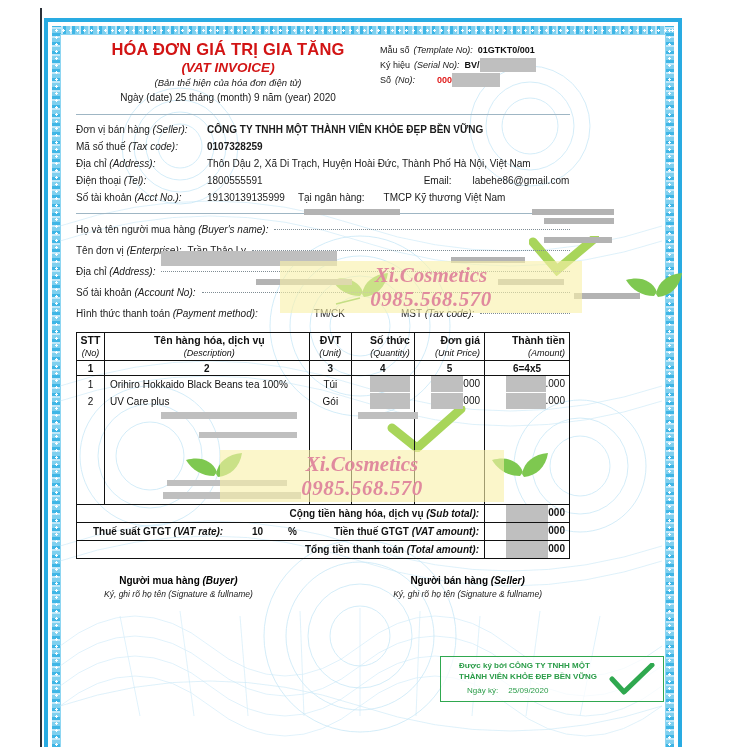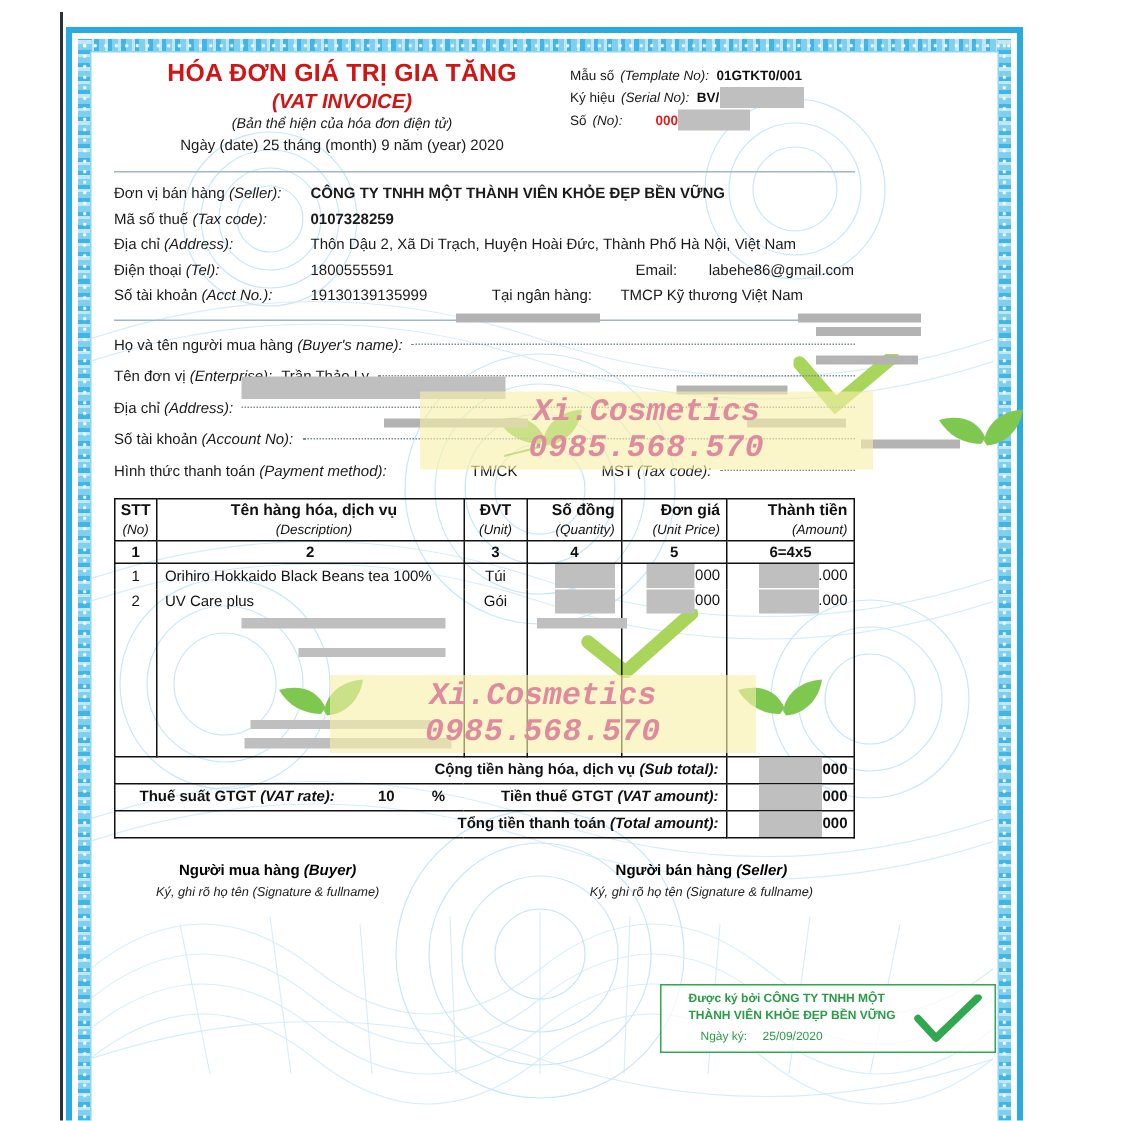--- a/index.html
+++ b/index.html
@@ -168,21 +168,21 @@
   .stamp .l3 { margin-top: 4px; font-weight: bold; }
   .stamp .l3 span { font-weight: normal; margin-left: 8px; }
   .stamp .check {
     position: absolute; right: 8px; top: 6px; width: 46px; height: 34px;
   }
 
   
   .wm {
     position: absolute; pointer-events: none;
     background: rgba(249,240,170,.62);
-    font-family: Liberation Mono, monospace;
+    font-family: Liberation Serif, serif;
     color: #e08a9e; font-weight: bold; font-style: italic;
     text-align: center; line-height: 1.12;
   }
   .wm .n1 { font-size: 21px; }
   .wm .n2 { font-size: 21px; letter-spacing: .5px; }
   .wm1 { left: 238px; top: 253px; width: 302px; height: 52px; padding-top: 3px; }
   .wm2 { left: 178px; top: 442px; width: 284px; height: 52px; padding-top: 3px; }
 
   .leaf { position: absolute; pointer-events: none; }
 </style>
@@ -346,21 +346,21 @@
           <span class="val n">1800555591</span>
           <span class="lbl" style="margin-left:148px;">Email:</span>
           <span class="val n" style="margin-left:8px;">labehe86@gmail.com</span>
         </div>
         <div class="row">
           <span class="lbl w-lbl">
             <span>Số tài khoản</span>
             <i>(Acct No.):</i>
           </span>
           <span class="val n">19130139135999</span>
-          <span class="lbl" style="margin-left:30px;">Tại ngân hàng:</span>
+          <span class="lbl" style="">Tại ngân hàng:</span>
           <span class="val n" style="margin-left:6px;">TMCP Kỹ thương Việt Nam</span>
         </div>
       </div>
 
       <div class="sep" style="margin-top:7px;"></div>
 
       <div class="buyer">
         <div class="brow">
           <span class="lbl">
             <span>Họ và tên người mua hàng</span>
@@ -427,21 +427,21 @@
             </th>
             <th class="thcell c-desc">
               <div class="th-main">Tên hàng hóa, dịch vụ</div>
               <div class="th-sub">(Description)</div>
             </th>
             <th class="thcell c-unit">
               <div class="th-main">ĐVT</div>
               <div class="th-sub">(Unit)</div>
             </th>
             <th class="thcell c-qty">
-              <div class="th-main">Số đồng</div>
+              <div class="th-main">Số thức</div>
               <div class="th-sub">(Quantity)</div>
             </th>
             <th class="thcell c-price">
               <div class="th-main">Đơn giá</div>
               <div class="th-sub">(Unit Price)</div>
             </th>
             <th class="thcell c-amt">
               <div class="th-main">Thành tiền</div>
               <div class="th-sub">(Amount)</div>
             </th>

